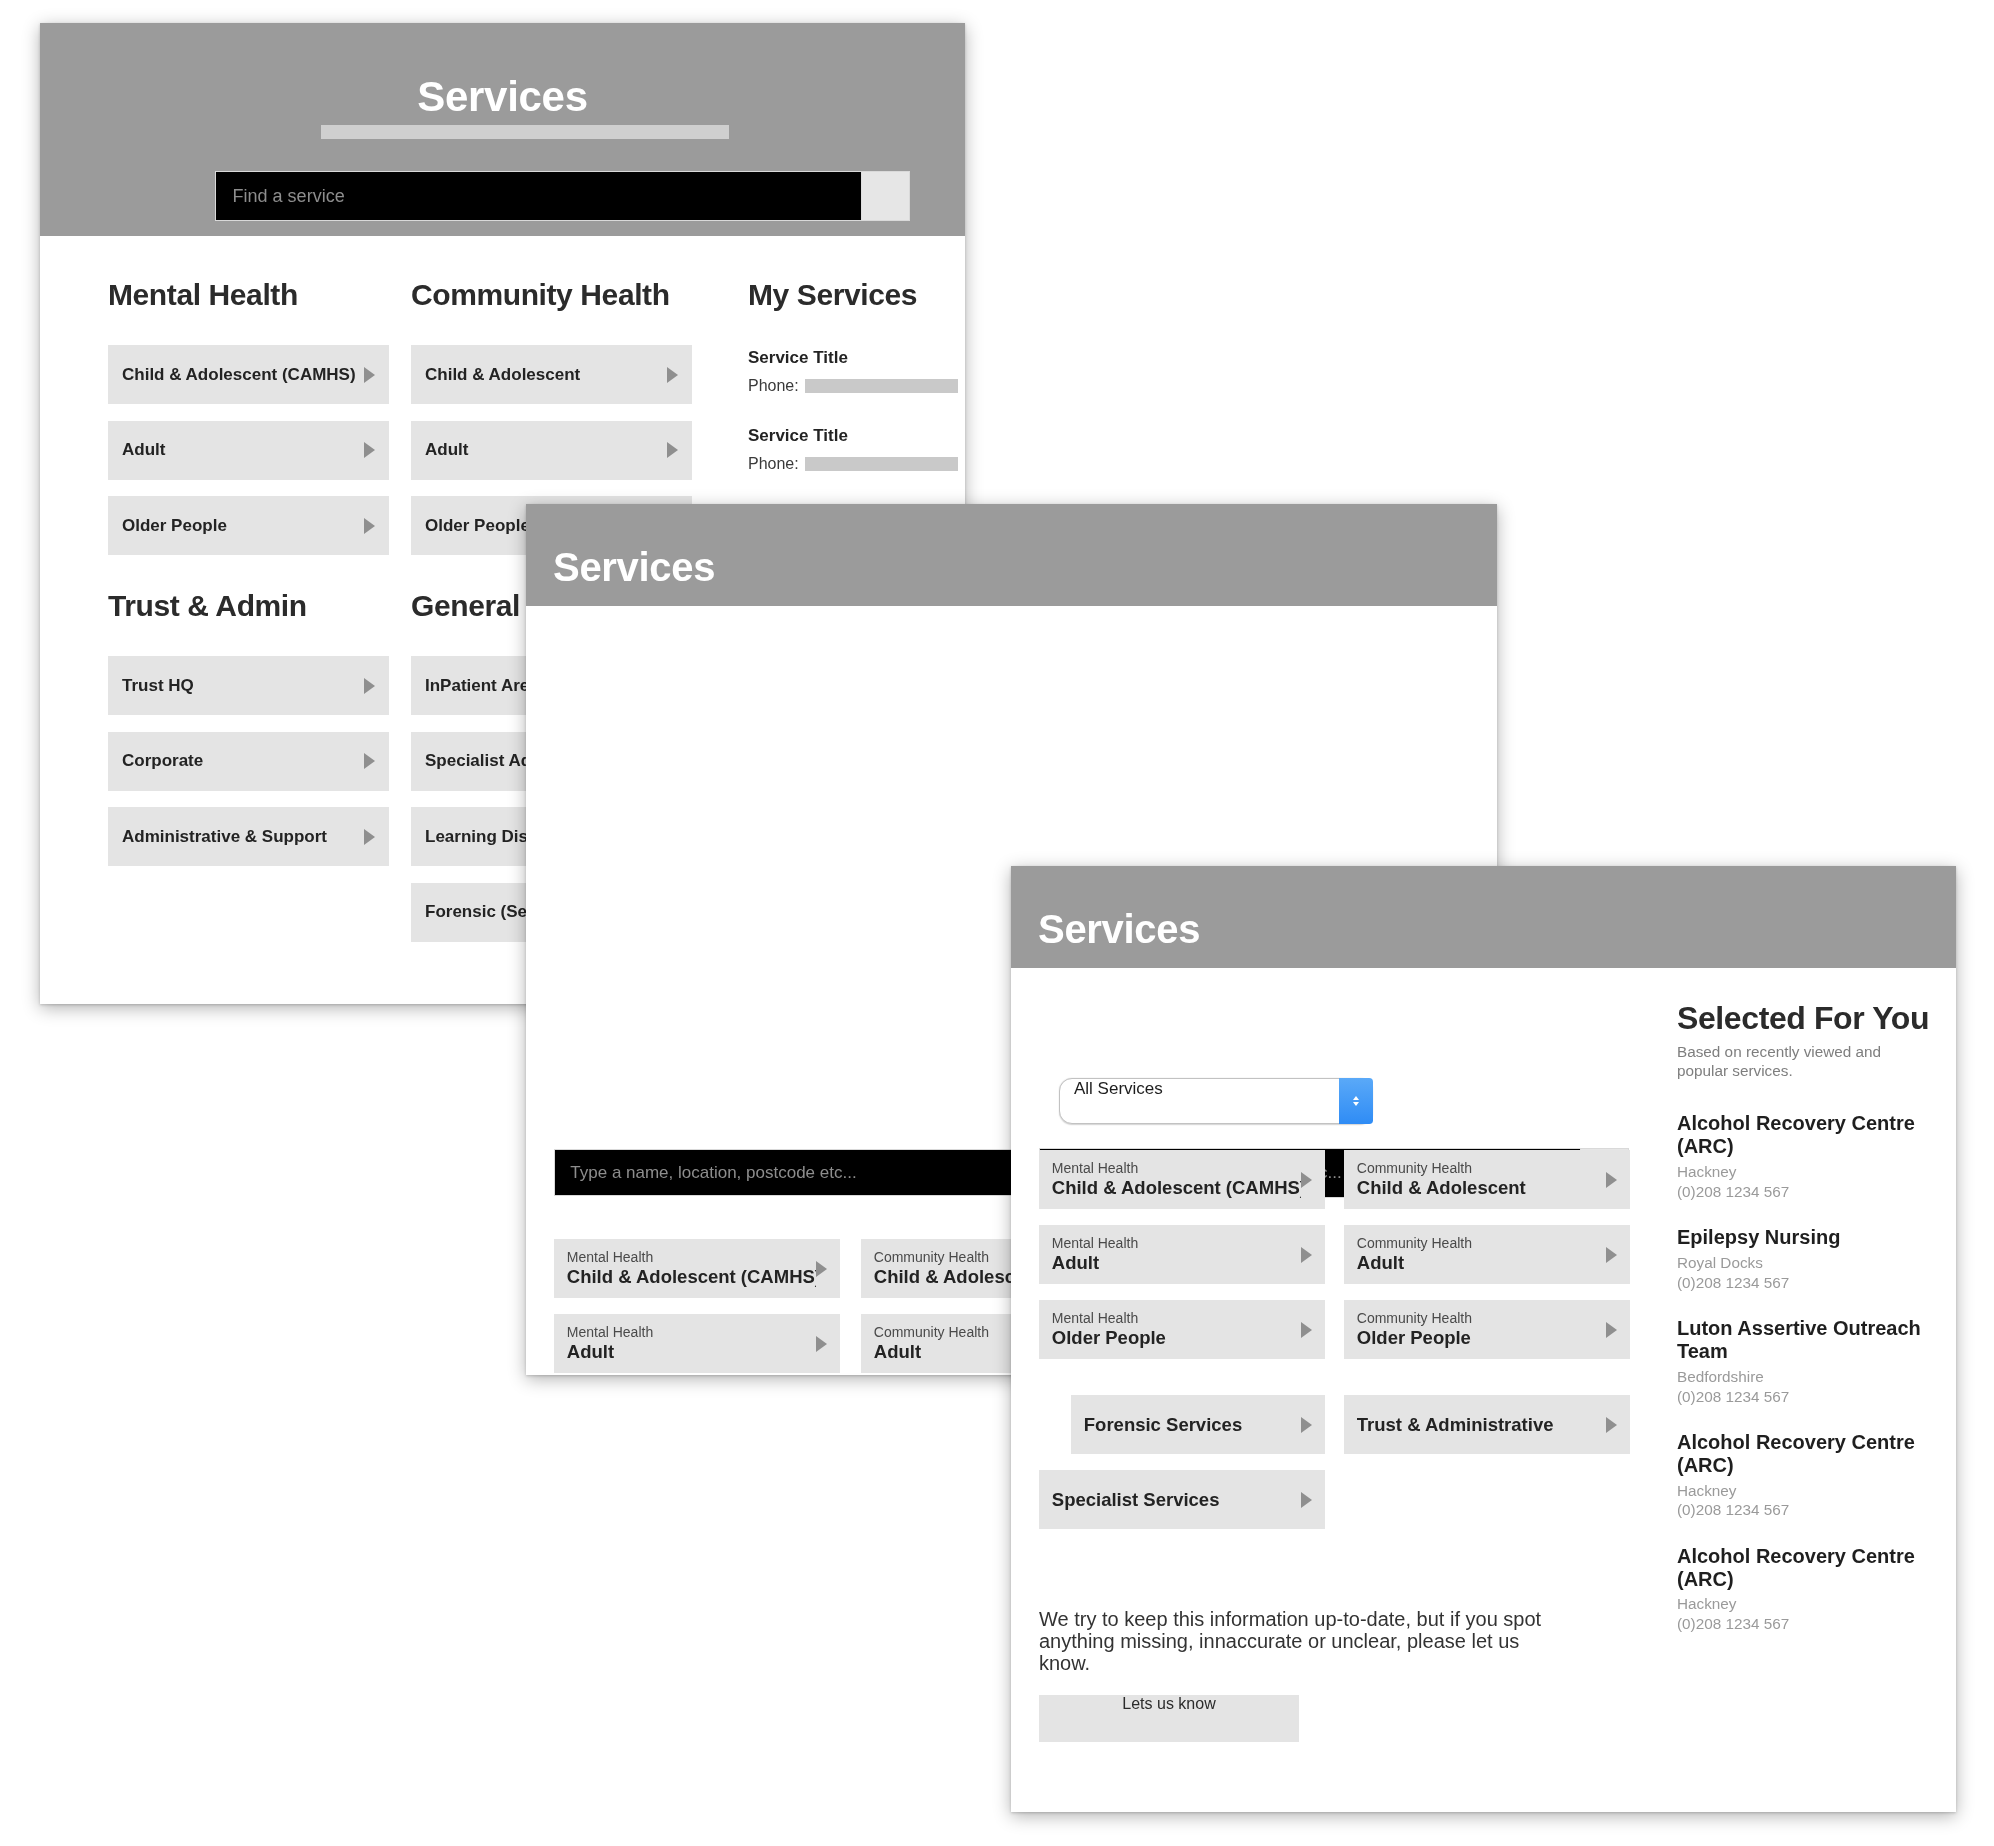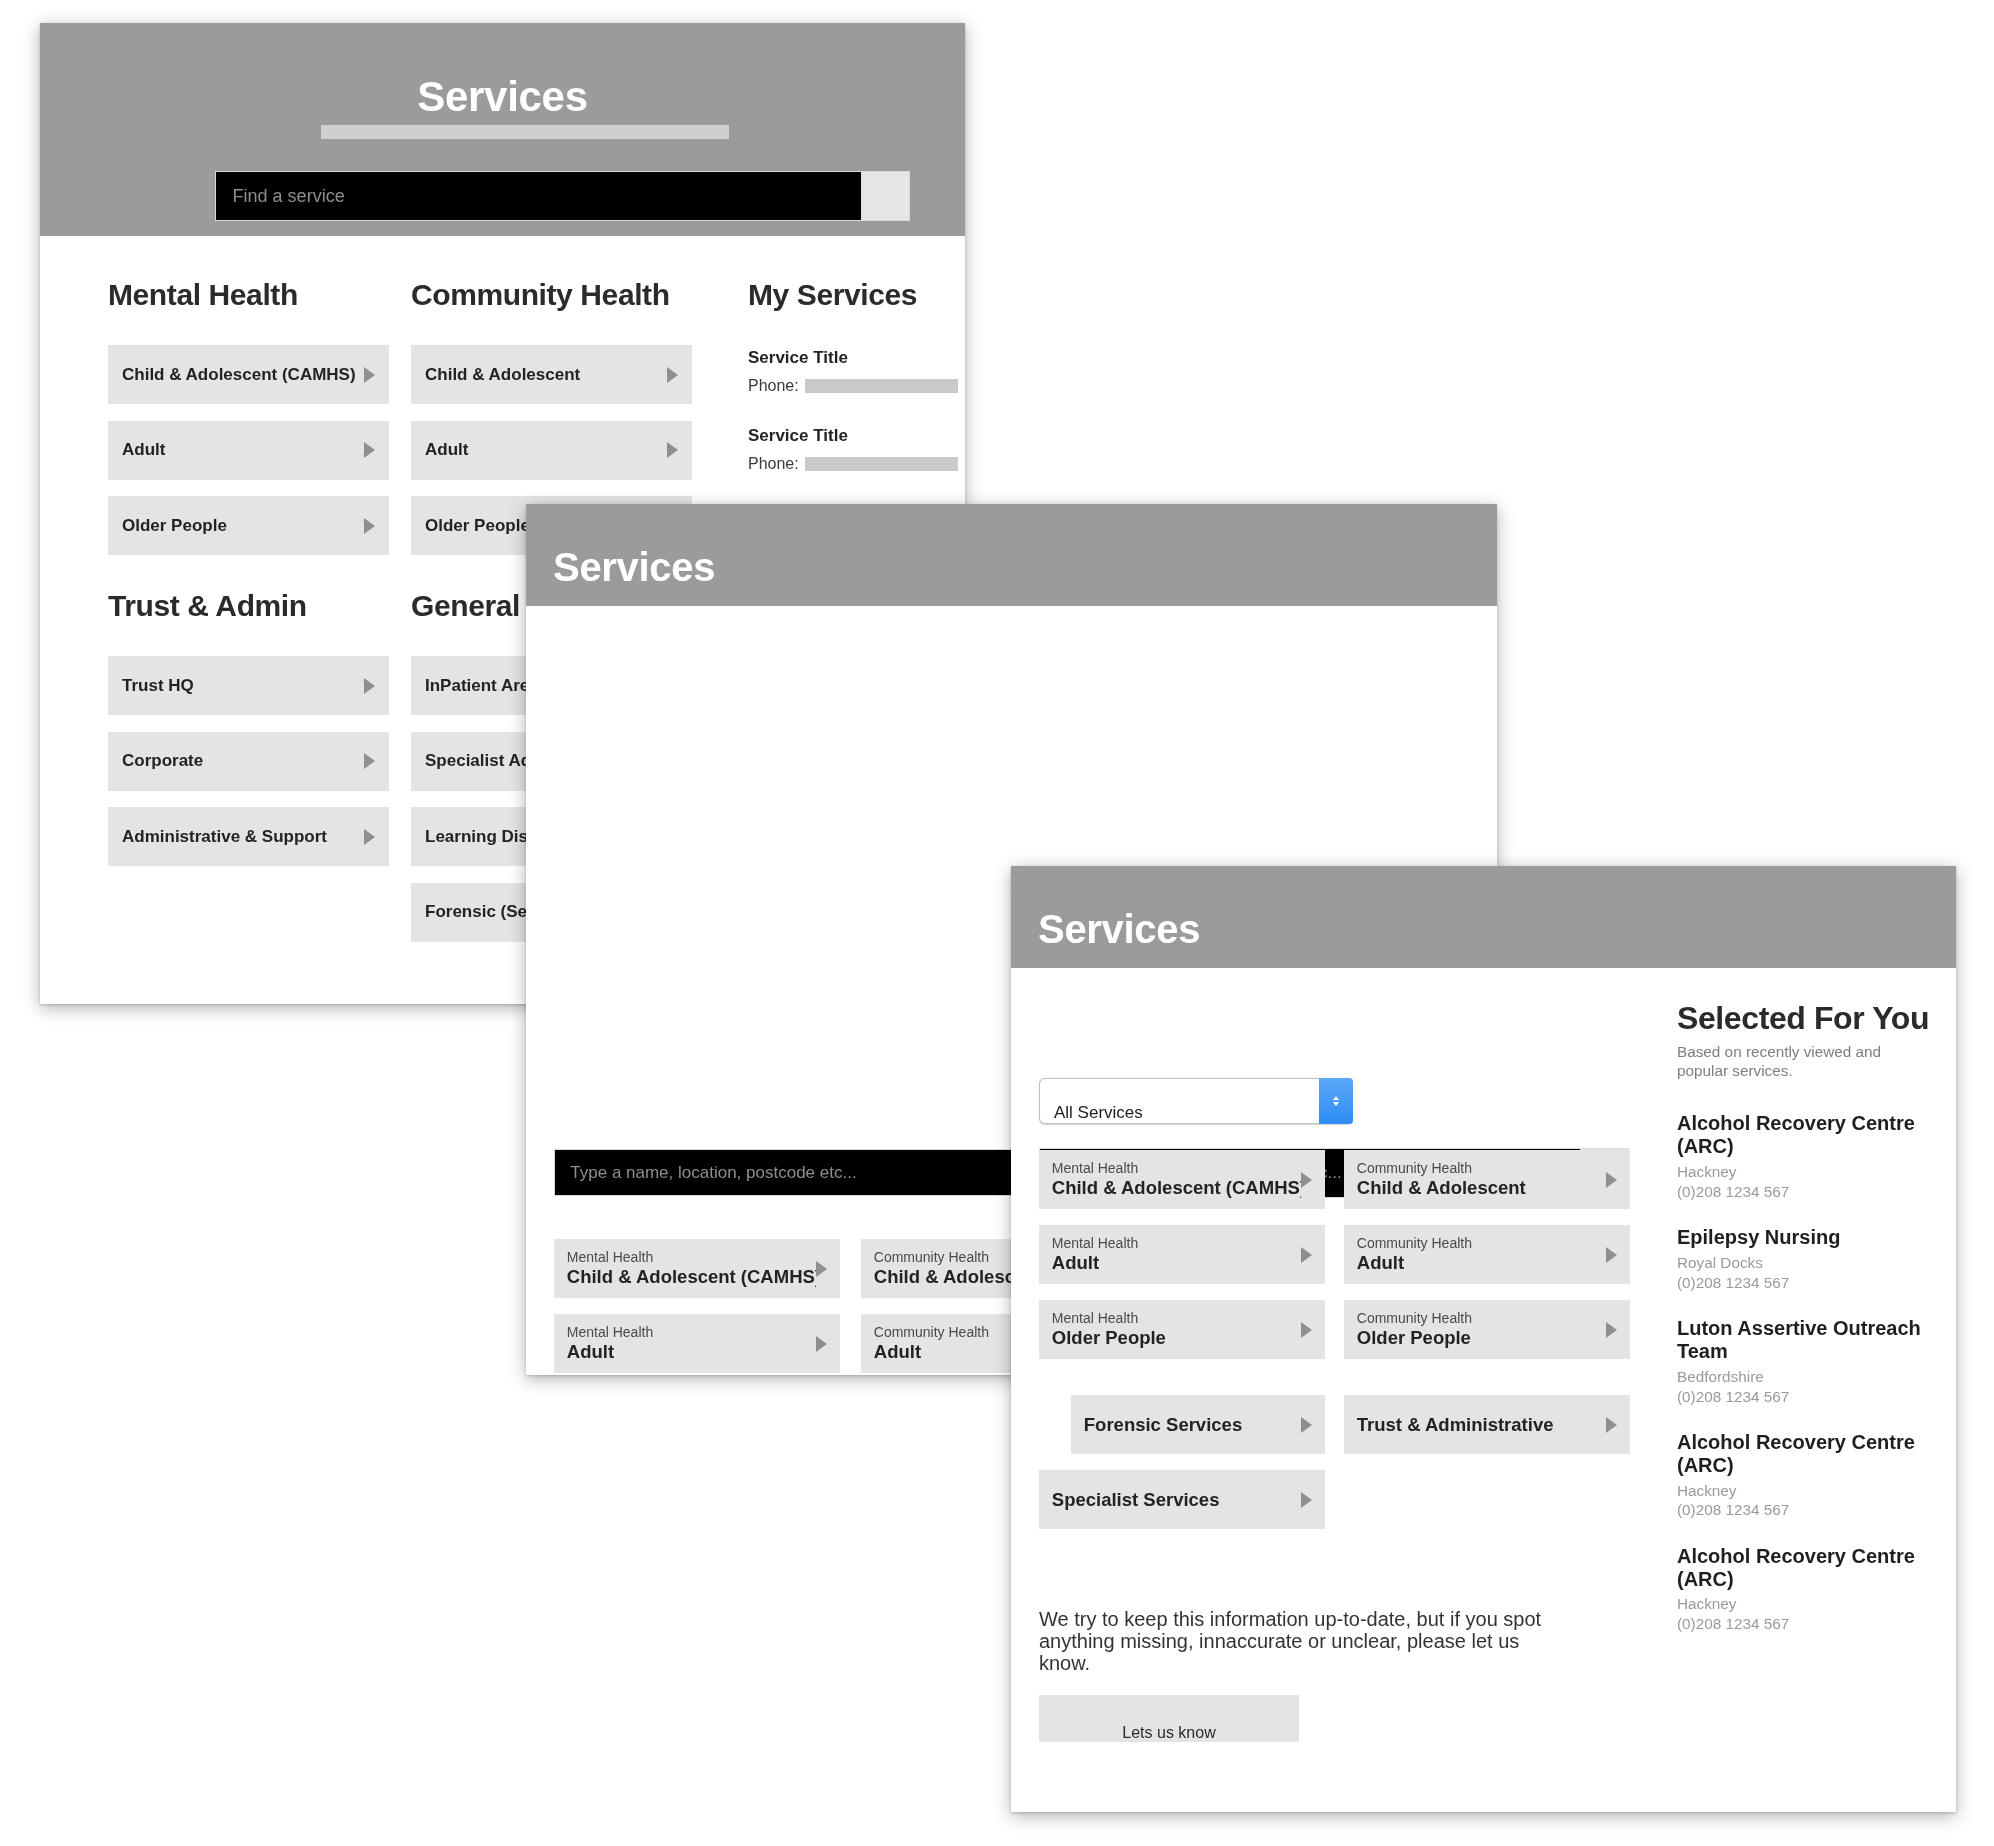--- a/index.html
+++ b/index.html
@@ -56,26 +56,27 @@
   }
   .searchbox .sbtn{
     flex:0 0 auto;
     background:#e6e6e6;
     border-left:0.6px solid #dedede;
   }
 
   .selectbox{
     position:relative;
     display:inline-flex;
-    align-items:flex-end;
+    align-items:flex-start;
     background:#ffffff;
     border:0.6px solid #c2c2c2;
-    border-radius:6px;
+    border-radius:13px;
     box-shadow:0 0.6px 1.3px rgba(0,0,0,.18);
     box-sizing:border-box;
+    margin-left:20px;
   }
   .selectbox .sval{
     color:#1d1d1d;
     white-space:nowrap;
     overflow:hidden;
   }
   .stepper{
     position:absolute;
     top:-0.6px;
     right:-0.6px;
@@ -174,21 +175,21 @@
   .sm-h{
     font-weight:bold;
     color:#2b2b2b;
     letter-spacing:-0.4px;
     margin:0;
   }
   .sm-body{color:#333;}
   .btn-grey{
     background:#e4e4e4;
     display:flex;
-    align-items:flex-end;
+    align-items:flex-start;
     justify-content:center;
     color:#2b2b2b;
     box-sizing:border-box;
   }
 </style>
 </head>
 <body>
 
 <div id="stage">
 

